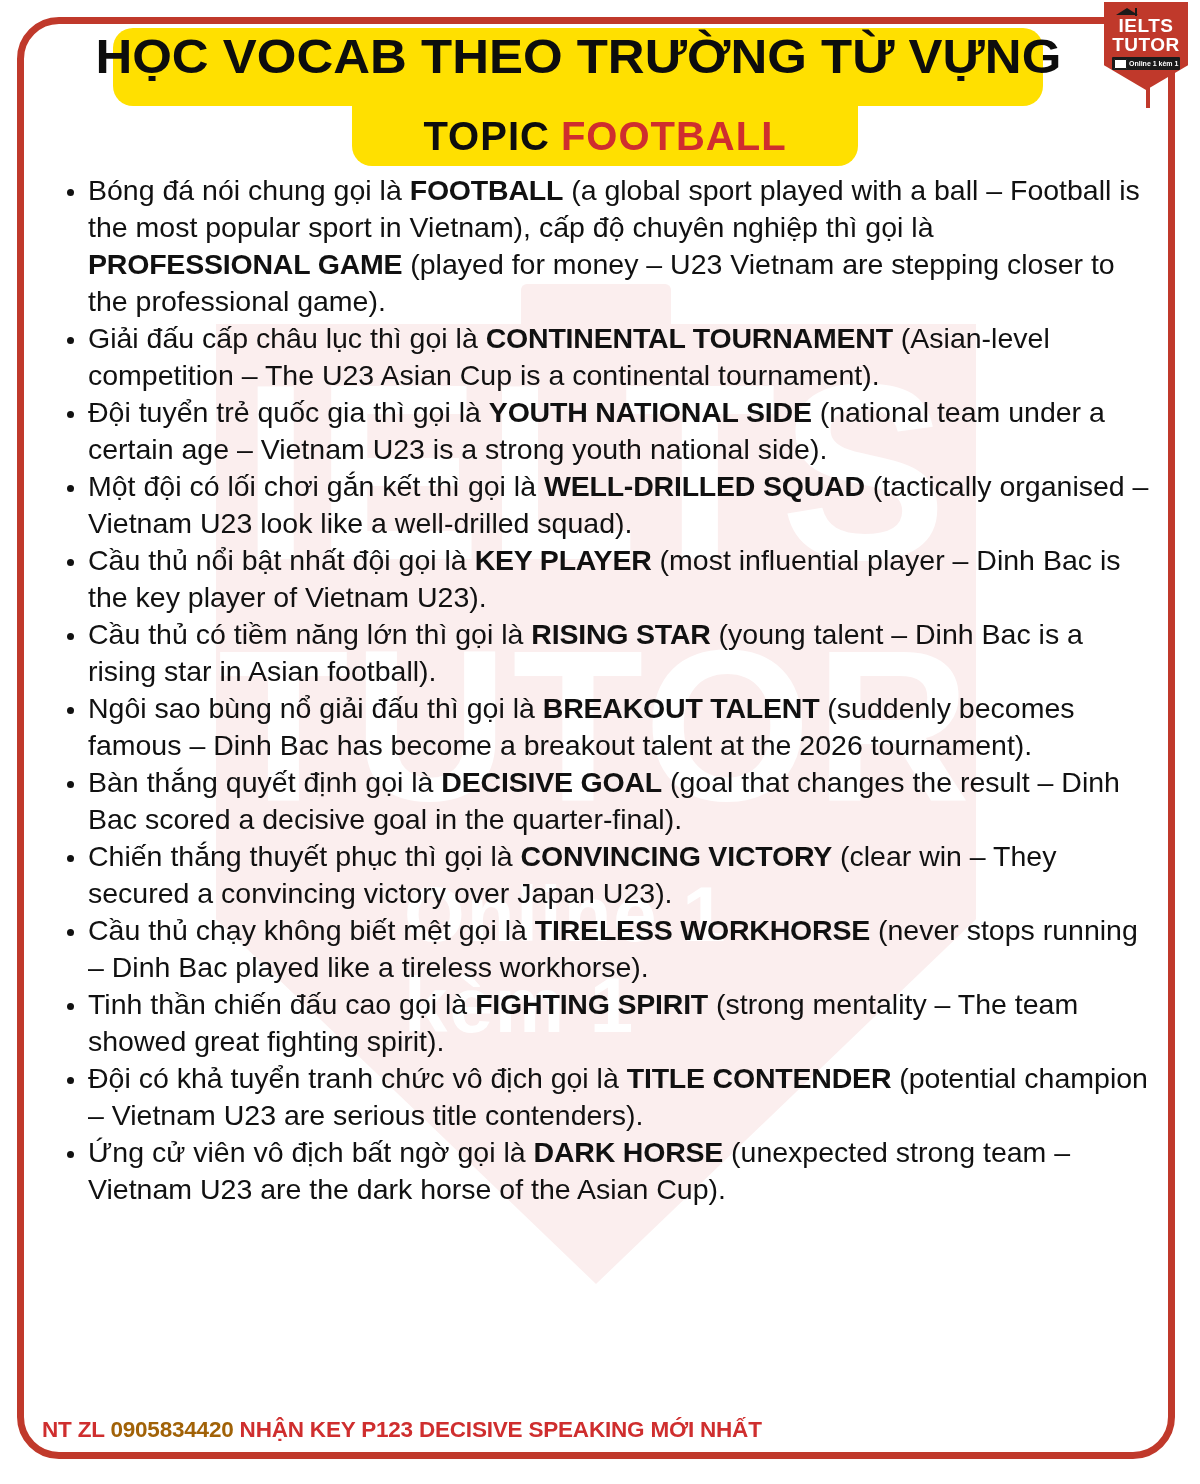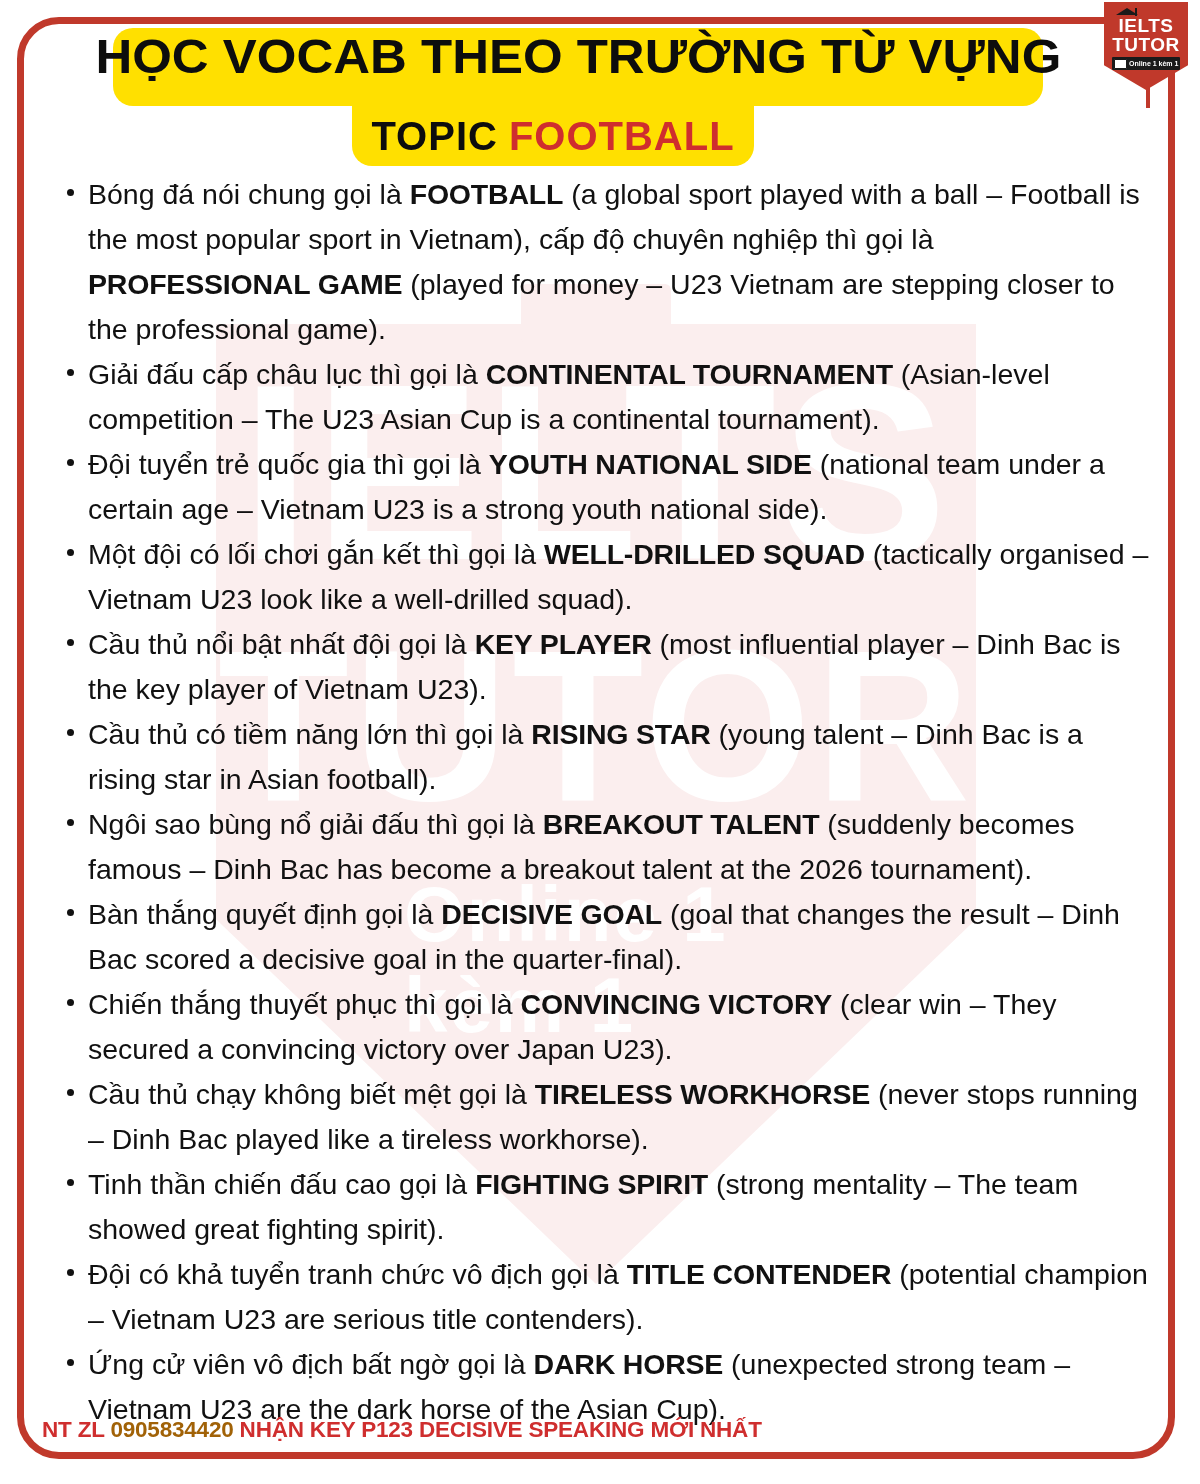--- a/index.html
+++ b/index.html
@@ -202,21 +202,21 @@
     font-weight: 700;
     letter-spacing: 0px;
     font-family: "Liberation Sans", sans-serif;
     white-space: nowrap;
     transform: scaleX(1.04);
   }
   #subtitle-banner {
     position: absolute;
     left: 352px;
     top: 106px;
-    width: 402px;
+    width: 506px;
     height: 60px;
     background: #ffe000;
     border-radius: 0 0 20px 20px;
     display: flex;
     align-items: center;
     justify-content: center;
     gap: 11px;
   }
   .sub-word {
     font-size: 40px;
@@ -236,21 +236,21 @@
     width: 1098px;
     z-index: 2;
     list-style: none;
     margin: 0;
     padding: 0;
   }
   #vocab-list li {
     position: relative;
     padding-left: 34px;
     font-size: 28.5px;
-    line-height: 45px;
+    line-height: 37px;
     color: #111111;
     font-family: "Liberation Sans", sans-serif;
     margin: 0;
     text-align: left;
   }
   #vocab-list li::before {
     content: "";
     position: absolute;
     left: 13px;
     top: 17px;

